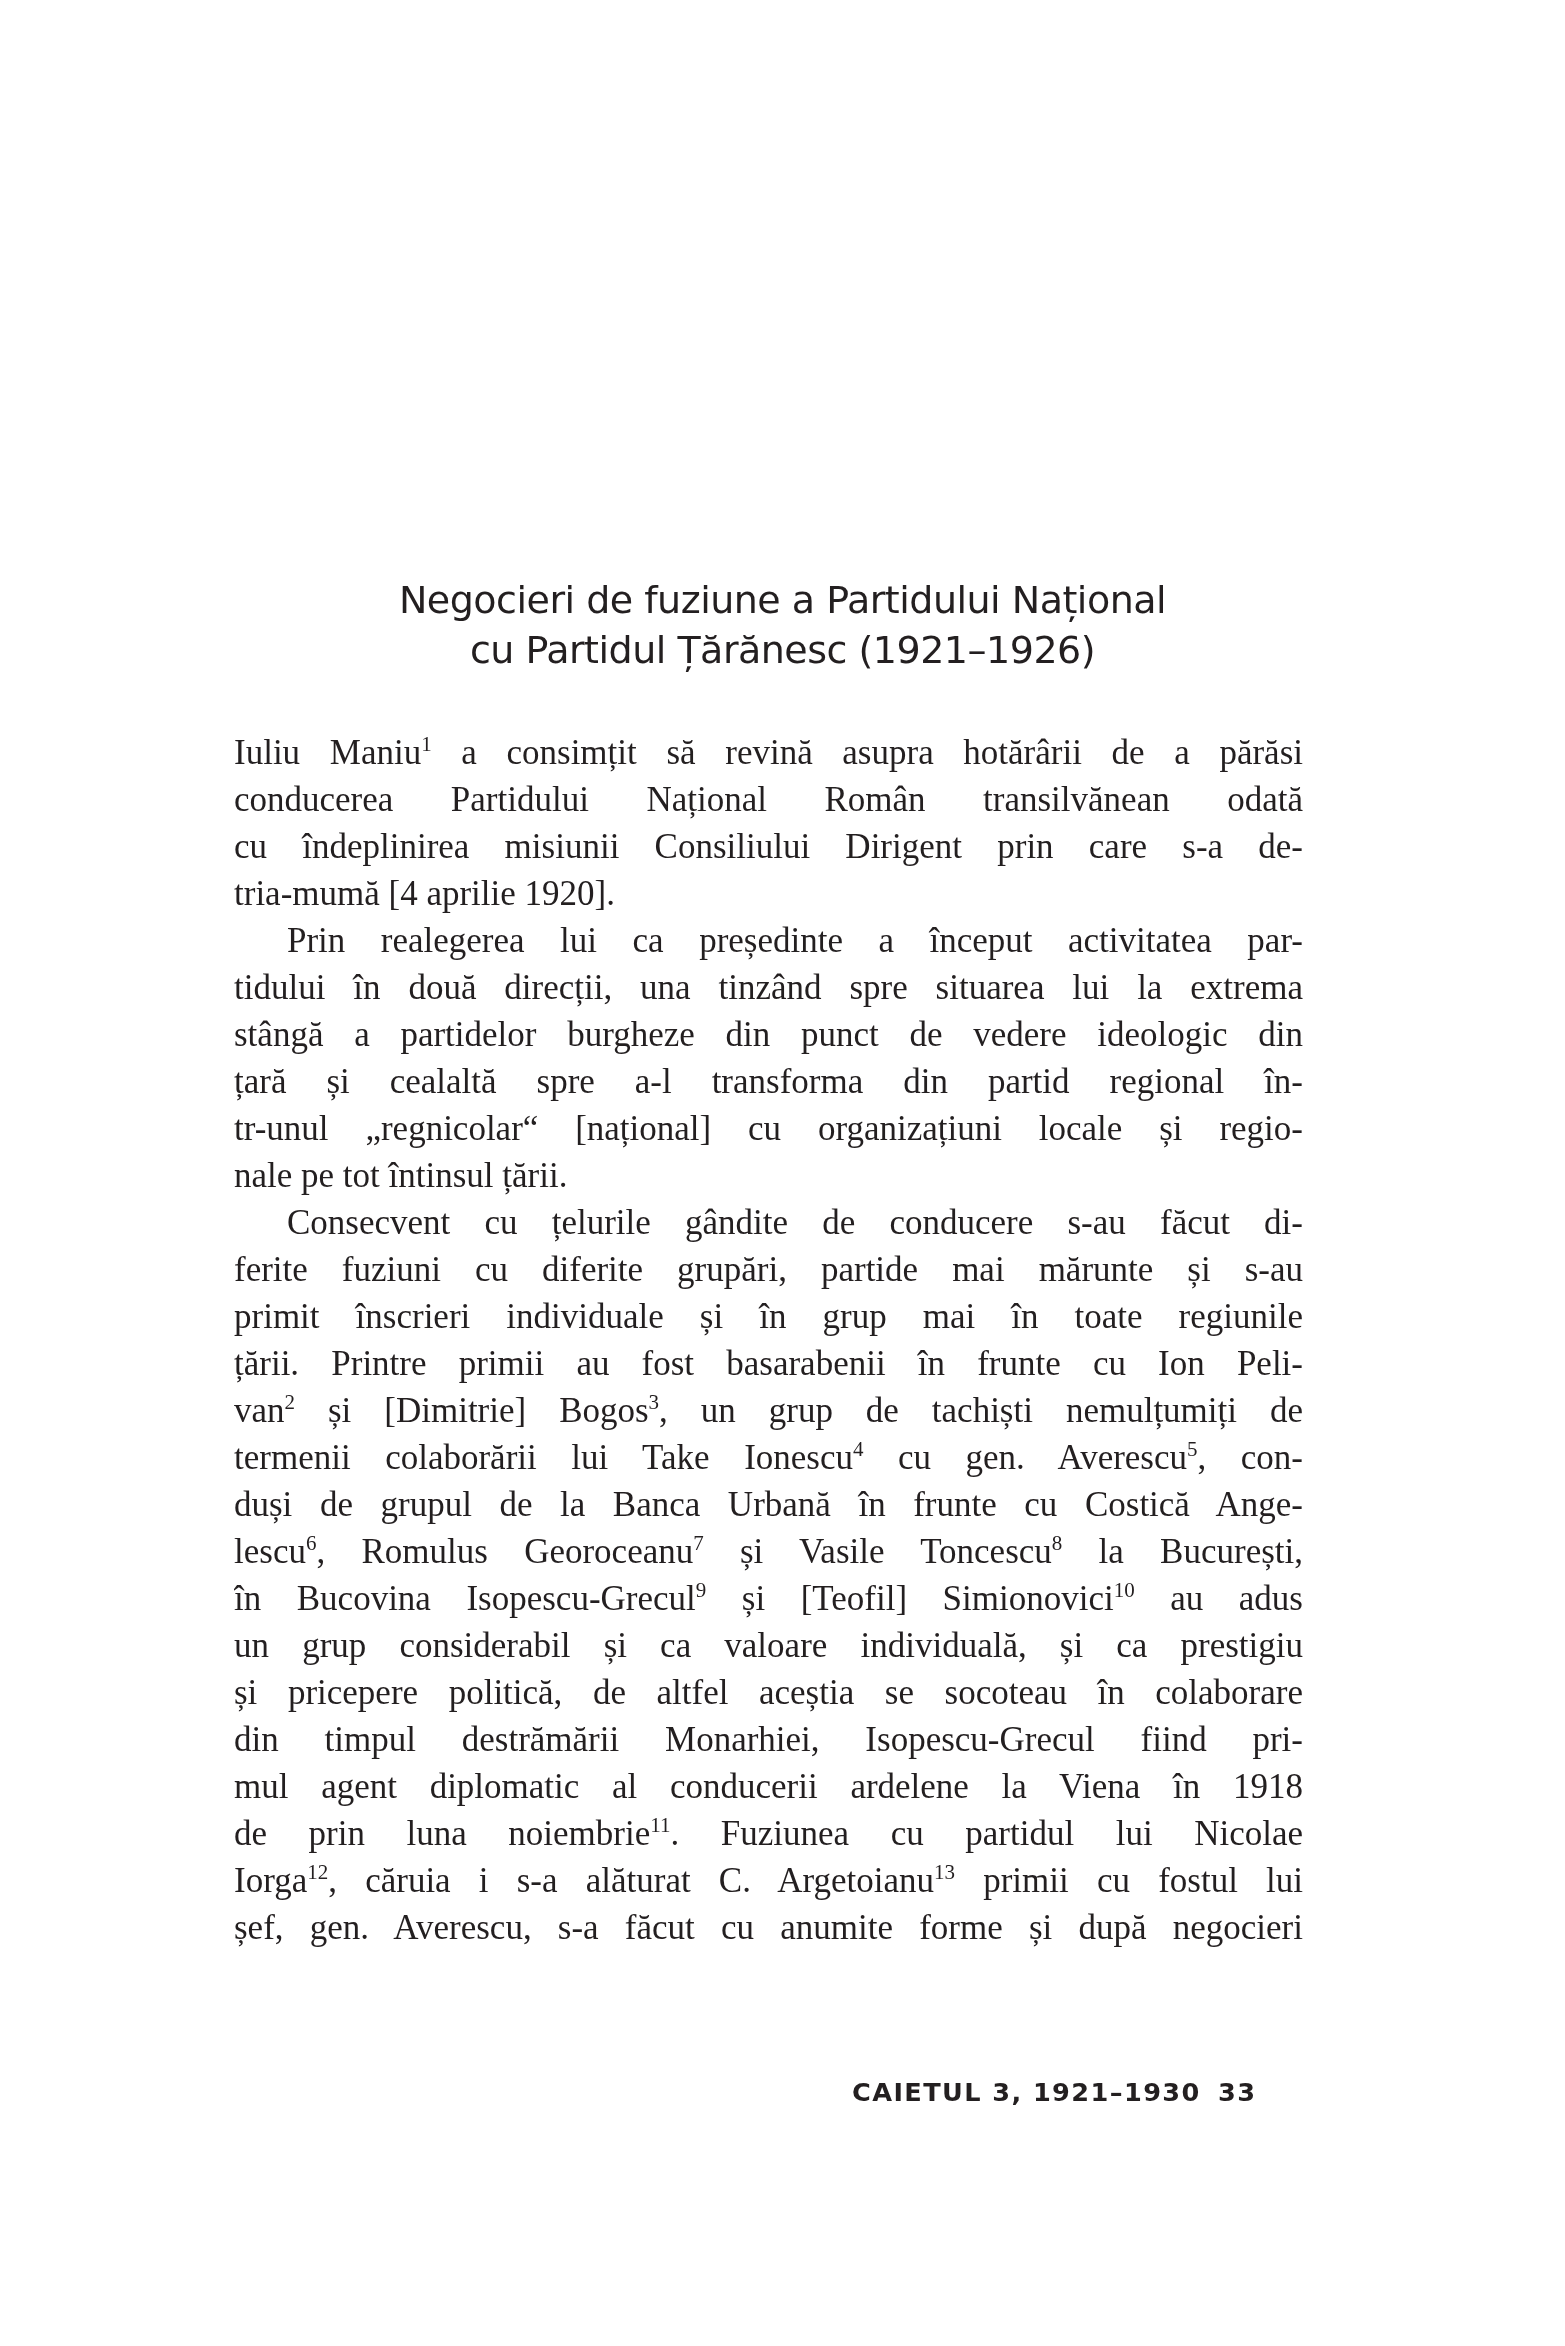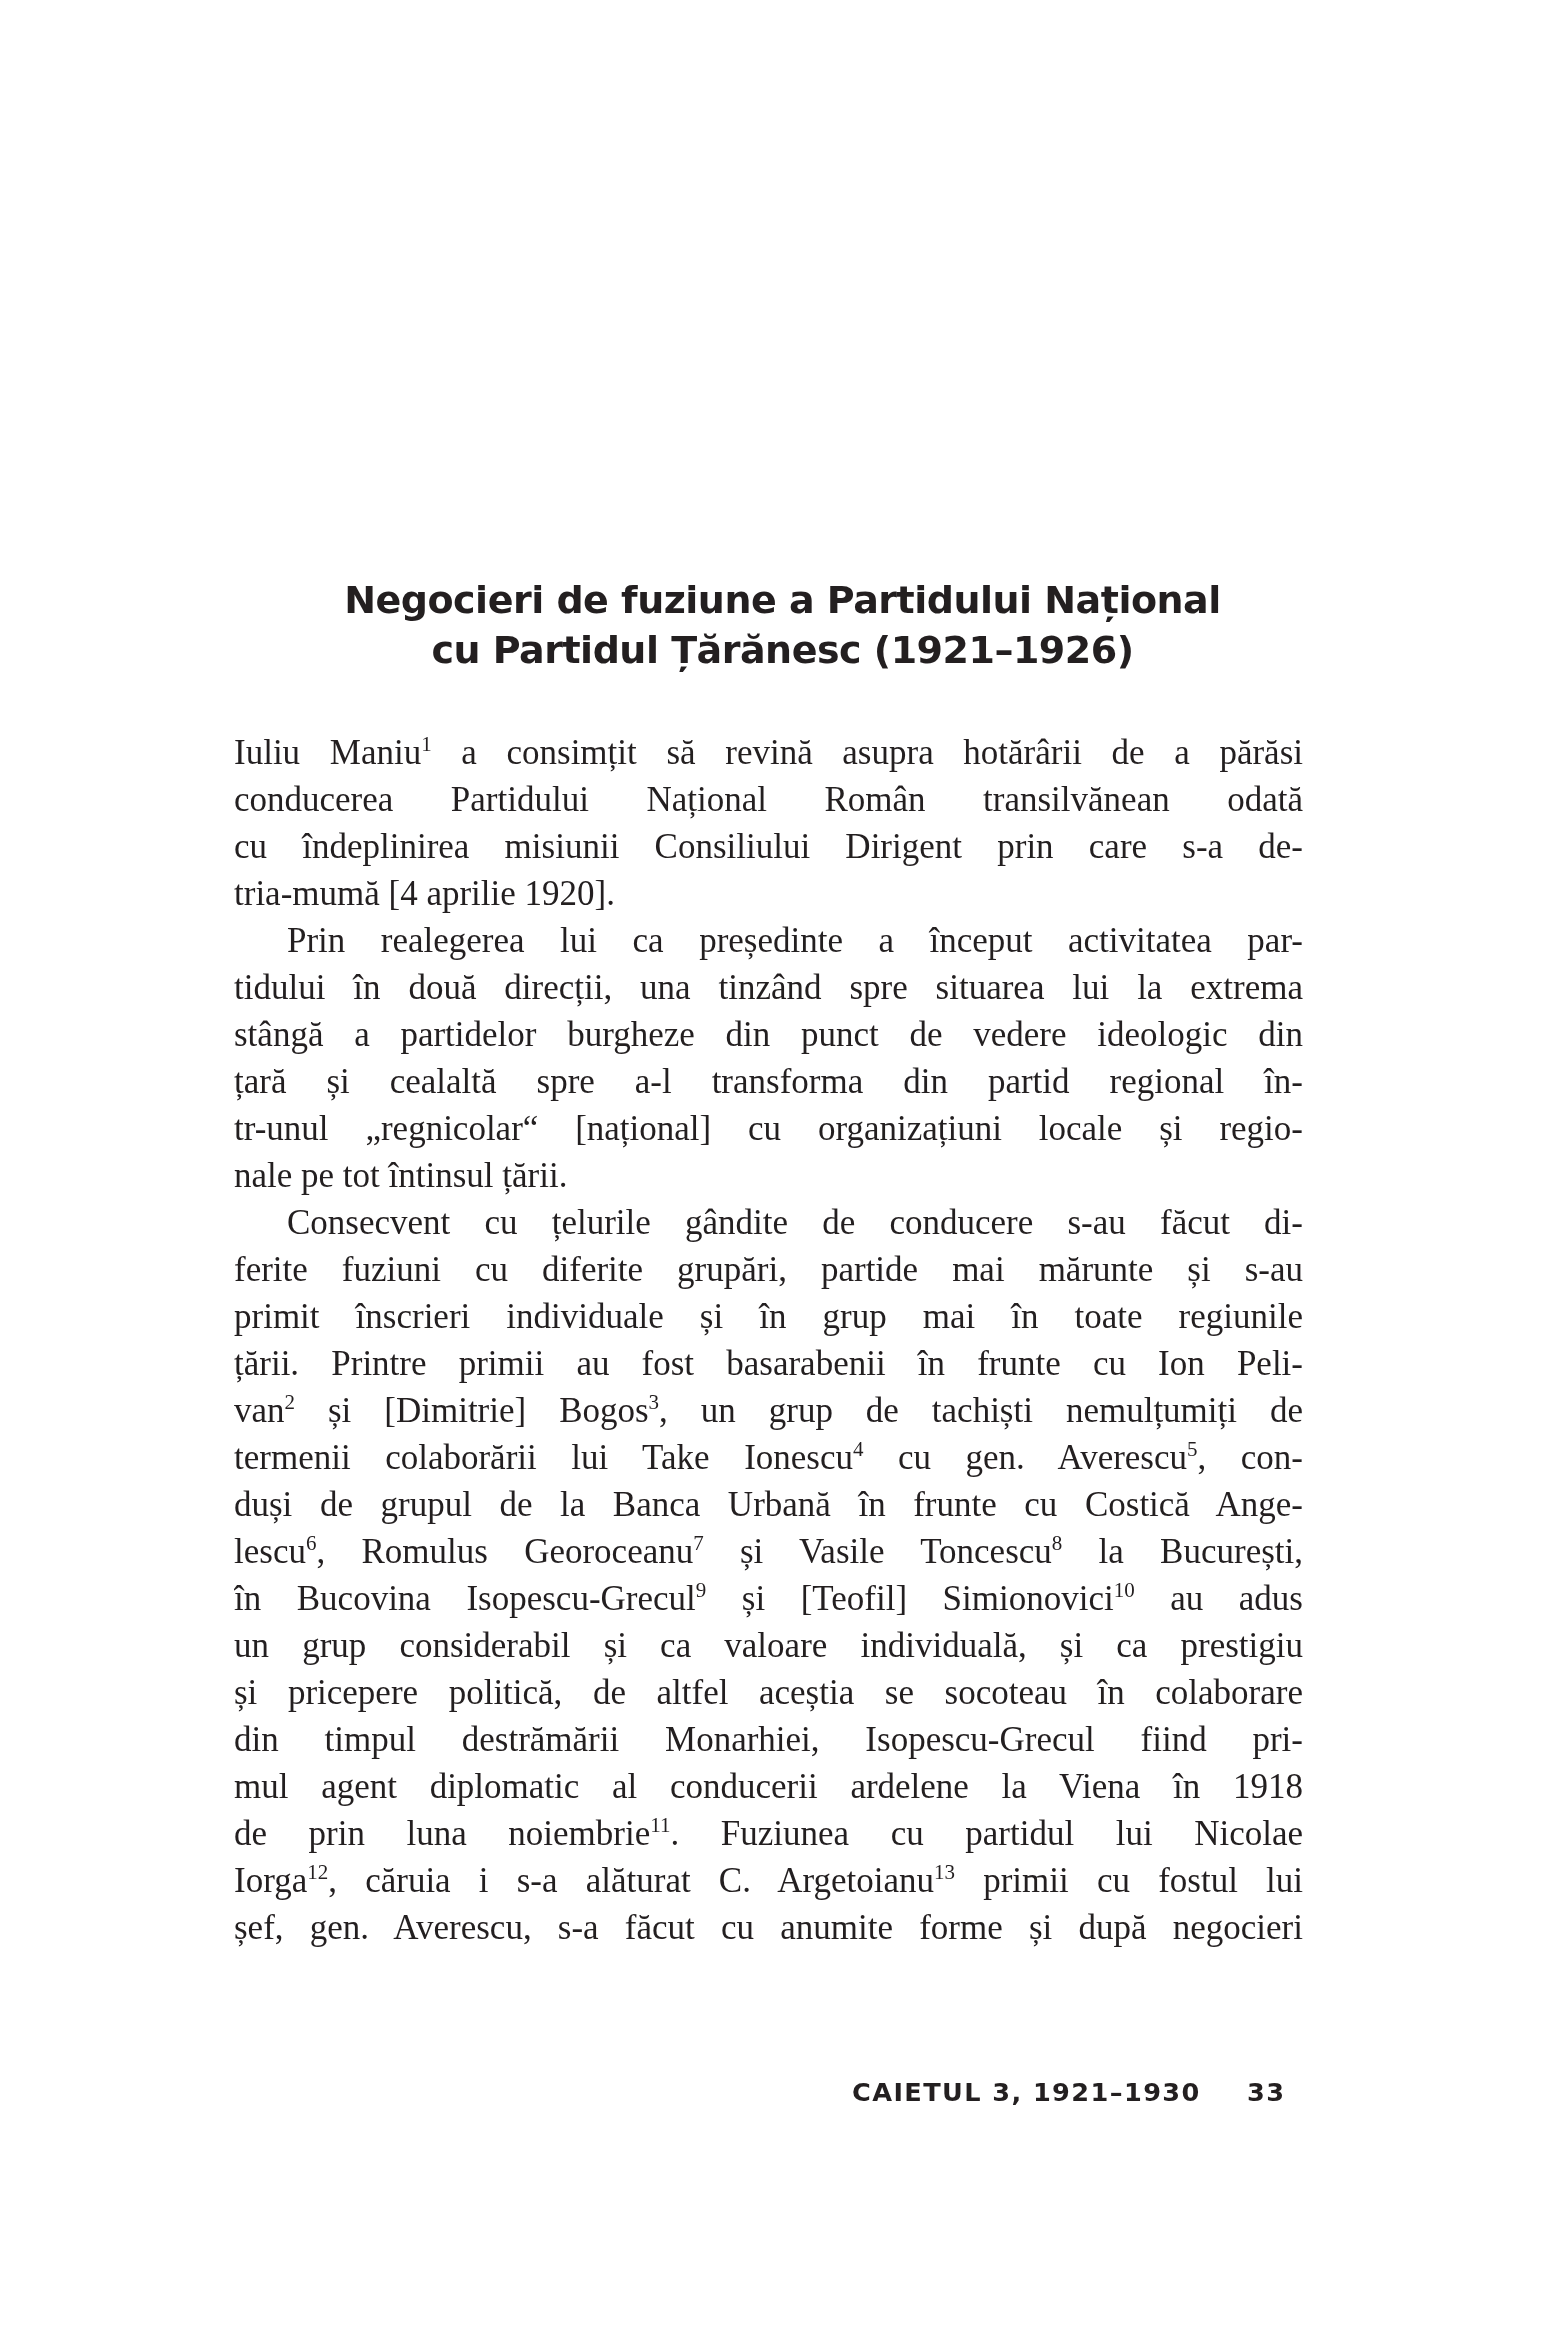--- a/index.html
+++ b/index.html
@@ -1,21 +1,21 @@
 <!DOCTYPE html>
 <html style="font-size:15px"><head>
 <meta charset="utf-8">
 <style>
   html, body { margin: 0; padding: 0; background: #ffffff; }
   body { width: 1565px; height: 2347px; position: relative; overflow: hidden; color: #231f20; }
   .title {
     position: absolute; left: 0; width: 1565px; top: 575px;
     text-align: center;
     font-family: "DejaVu Sans", sans-serif;
-    font-weight: bold; font-size: 38px; line-height: 50px;
+    font-weight: normal; font-size: 38px; line-height: 50px;
     letter-spacing: -0.5px;
   }
   .title .tl { display: block; }
   .body {
     position: absolute; left: 234px; width: 1069px; top: 729px;
     font-family: "Liberation Serif", serif;
     font-size: 35px; line-height: 47px;
   }
   .line {
     display: block; height: 47px; white-space: nowrap;
@@ -24,21 +24,21 @@
   }
   .line.last { text-align-last: left; }
   .line.indent { padding-left: 53px; }
   sup { font-size: 0.6em; line-height: 0; vertical-align: 0.6em; }
   .footer {
     position: absolute; top: 2073px; left: 852px;
     font-family: "DejaVu Sans", sans-serif; font-weight: bold;
     font-size: 25.6px; letter-spacing: 1.4px; line-height: 38px;
   }
   .footer .running { position: absolute; left: 0; white-space: nowrap; }
-  .footer .pageno { position: absolute; left: 395px; white-space: nowrap; }
+  .footer .pageno { position: absolute; left: 366px; white-space: nowrap; }
 </style>
 </head>
 <body>
 
 <div class="title">
   <span class="tl">Negocieri de fuziune a Partidului Național</span>
   <span class="tl">cu Partidul Țărănesc (1921–1926)</span>
 </div>
 
 <div class="body" id="body-text">

